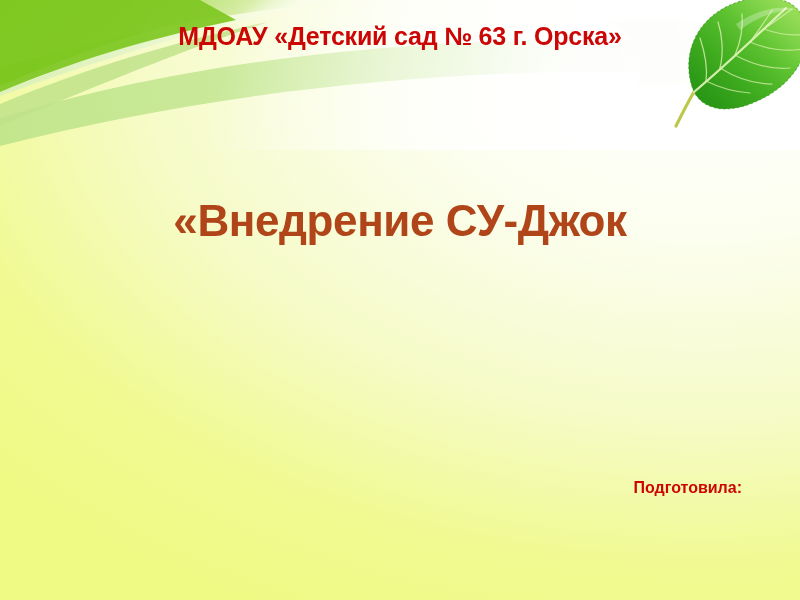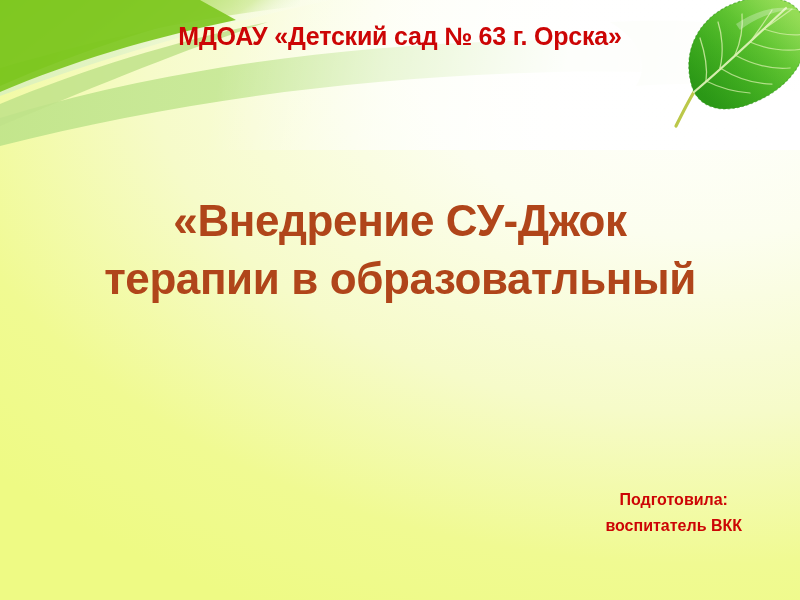--- a/index.html
+++ b/index.html
@@ -100,21 +100,21 @@
   }
   .main-title .tline {
     display: block;
     white-space: nowrap;
   }
 
   
   .author-block {
     position: absolute;
     right: 58px;
-    top: 487px;
+    top: 475px;
     text-align: center;
     color: #cc0505;
     font-family: "Liberation Sans", sans-serif;
     font-size: 16px;
     font-weight: bold;
     line-height: 1.62;
     margin-left: 7px;
   }
   .author-block .aline {
     display: block;
@@ -231,21 +231,19 @@
       </g>
 
       <path d="M96,30 C116,16 140,10 158,16 C142,14 118,22 100,36 Z" fill="#ffffff" opacity="0.28"></path>
     </svg>
   </div>
 
   <div class="header-title">МДОАУ «Детский сад № 63 г. Орска»</div>
 
   <div class="main-title">
     <span class="tline">«Внедрение СУ-Джок</span>
-    <span class="tline">терапии в образоватльный</span>
   </div>
 
   <div class="author-block">
     <span class="aline">Подготовила:</span>
-    <span class="aline">воспитатель ВКК</span>
   </div>
 
 </div>
 
 </body></html>

